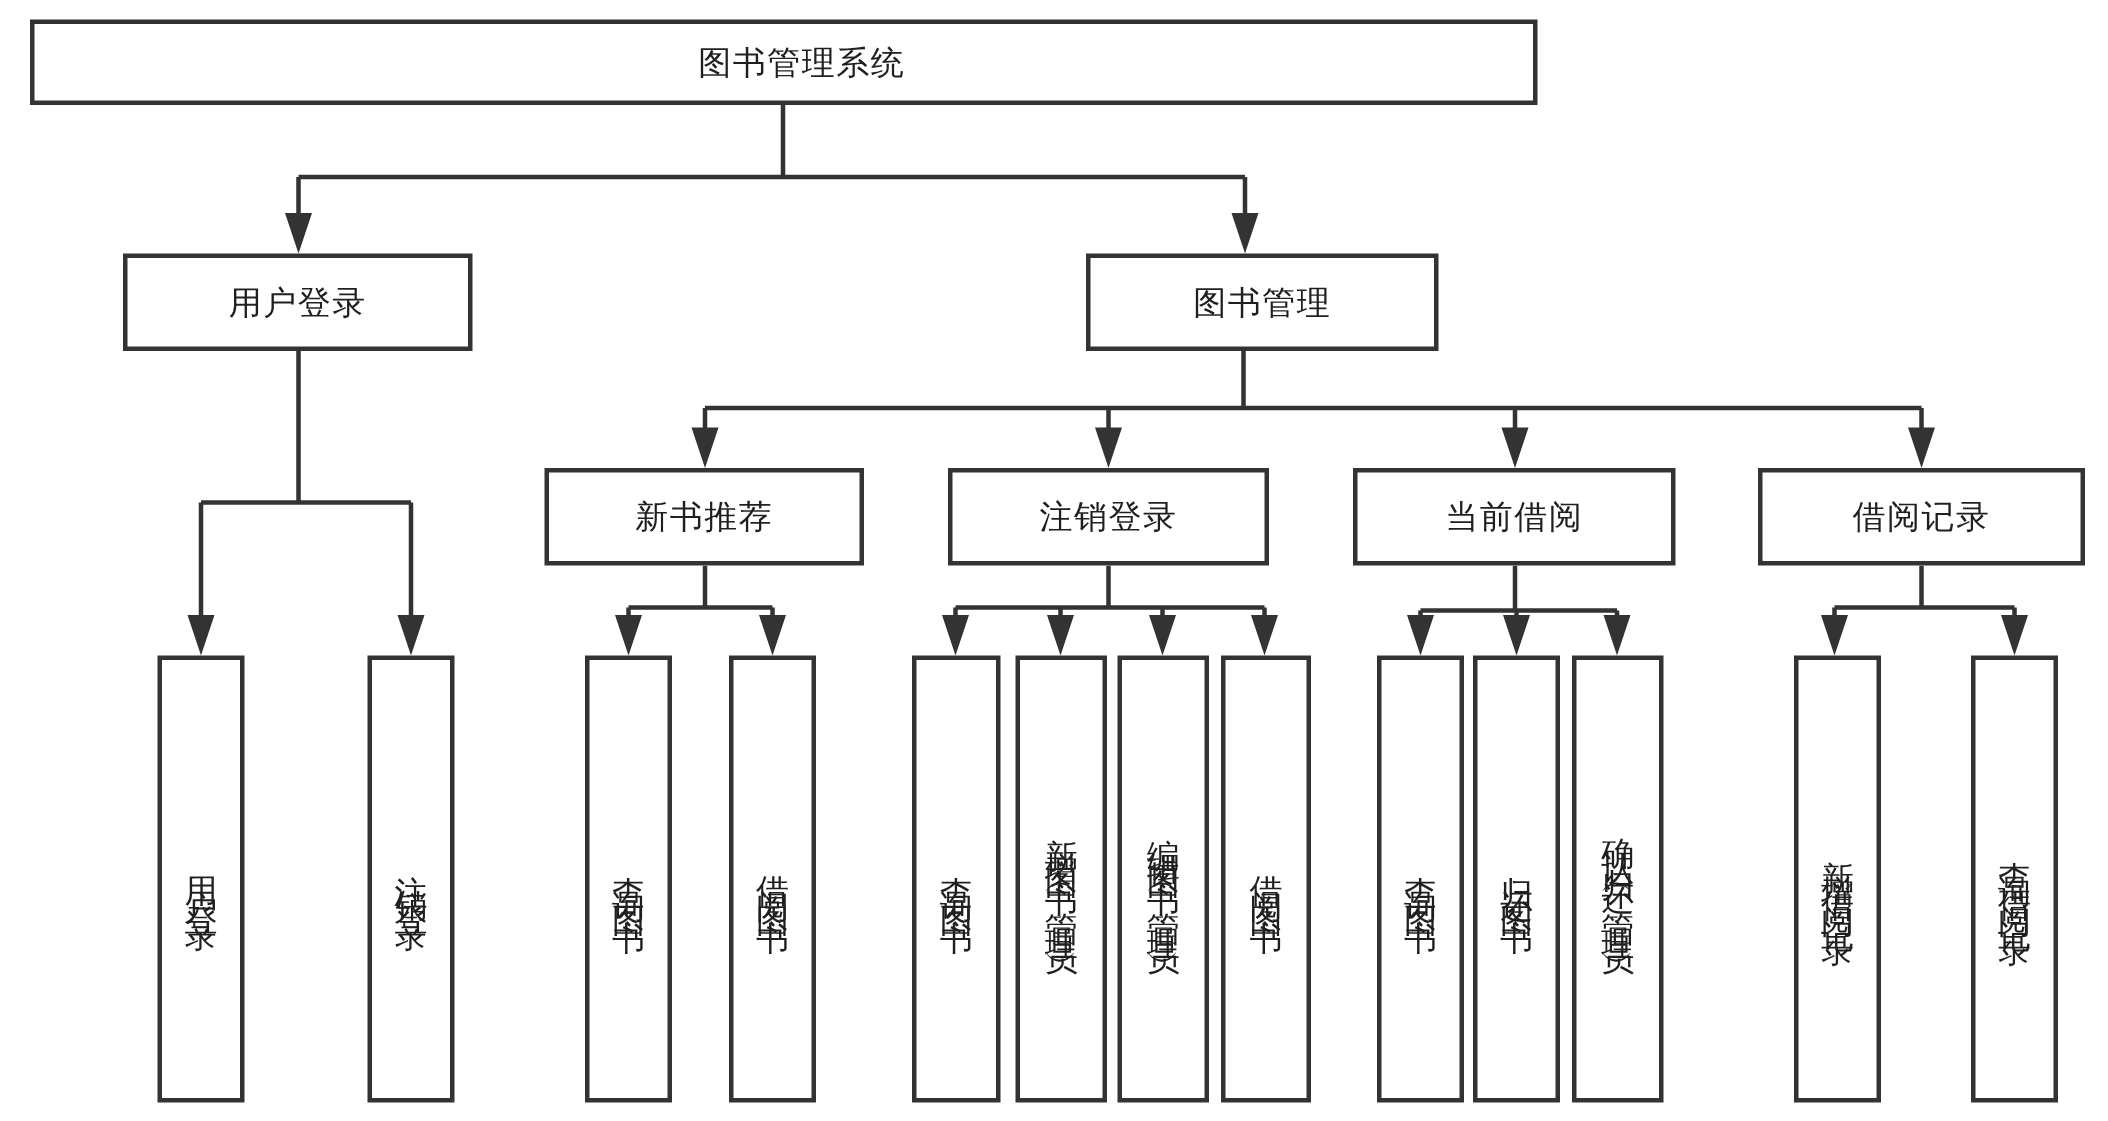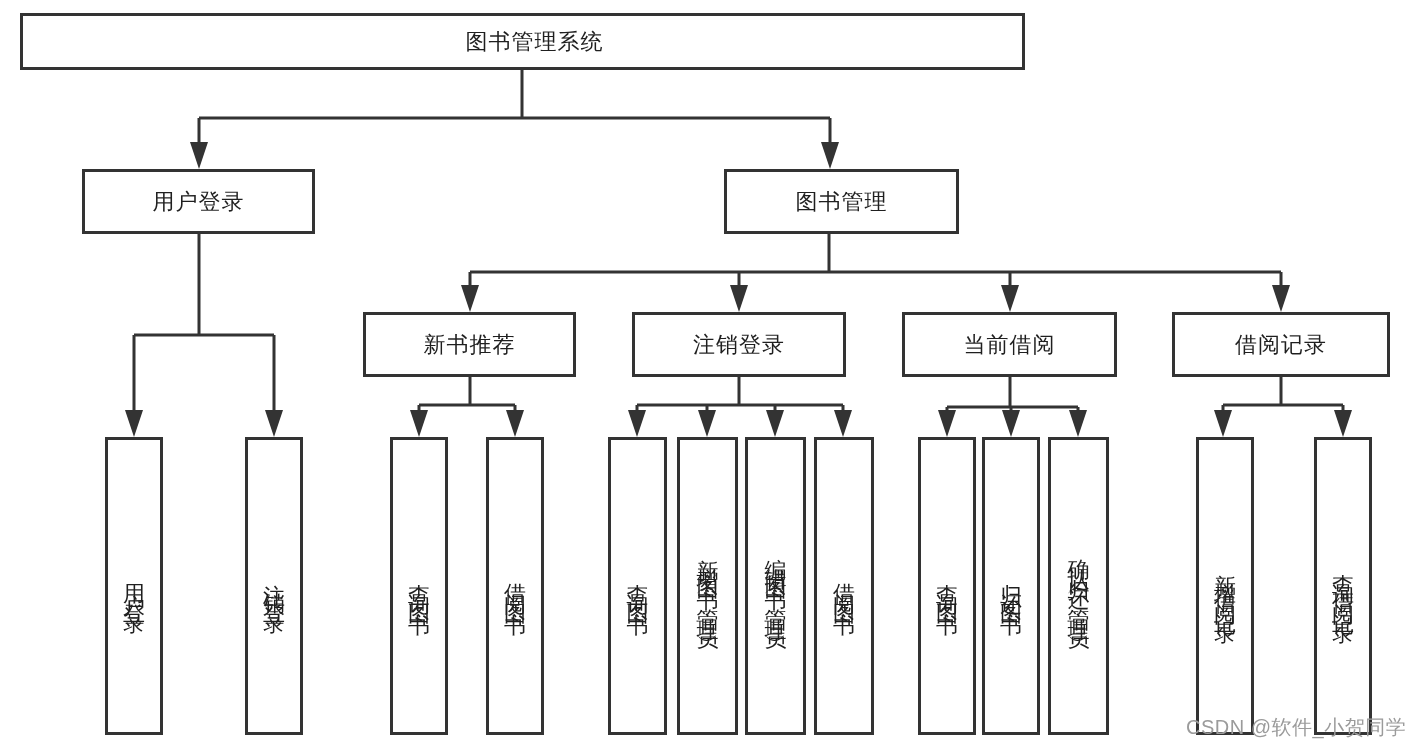--- a/index.html
+++ b/index.html
@@ -161,15 +161,14 @@
   </div>
 
   <div class="box vbox" id="n-add-borrow-record">
     <span class="vtext">新增借阅记录</span>
   </div>
 
   <div class="box vbox" id="n-query-borrow-record">
     <span class="vtext">查询借阅记录</span>
   </div>
 
-  <div id="watermark">CSDN @软件_小贺同学</div>
 
 </div>
 
 </body></html>

